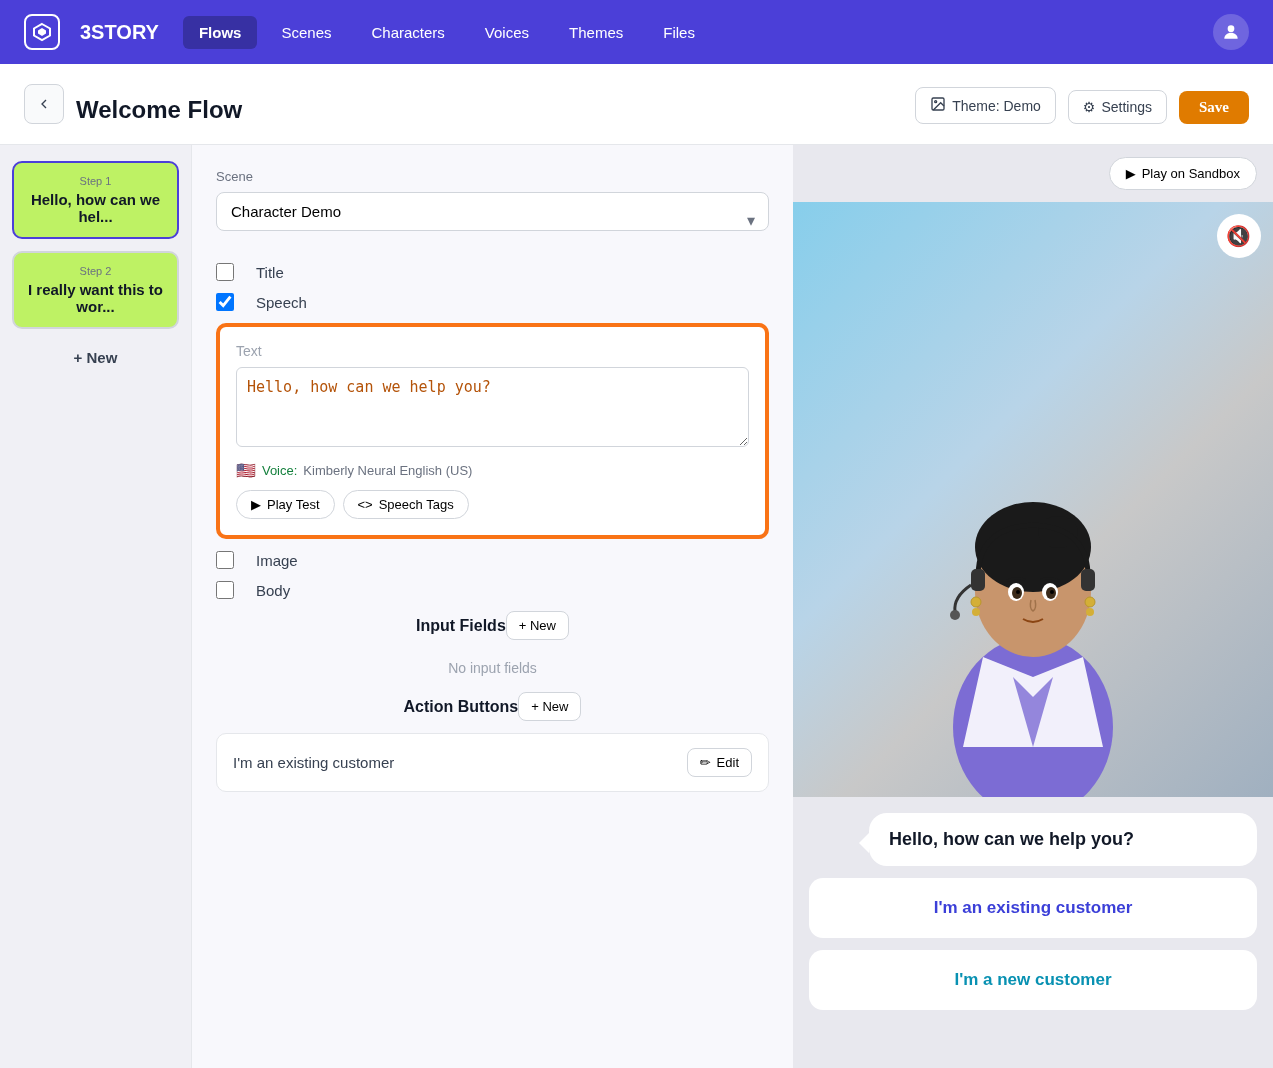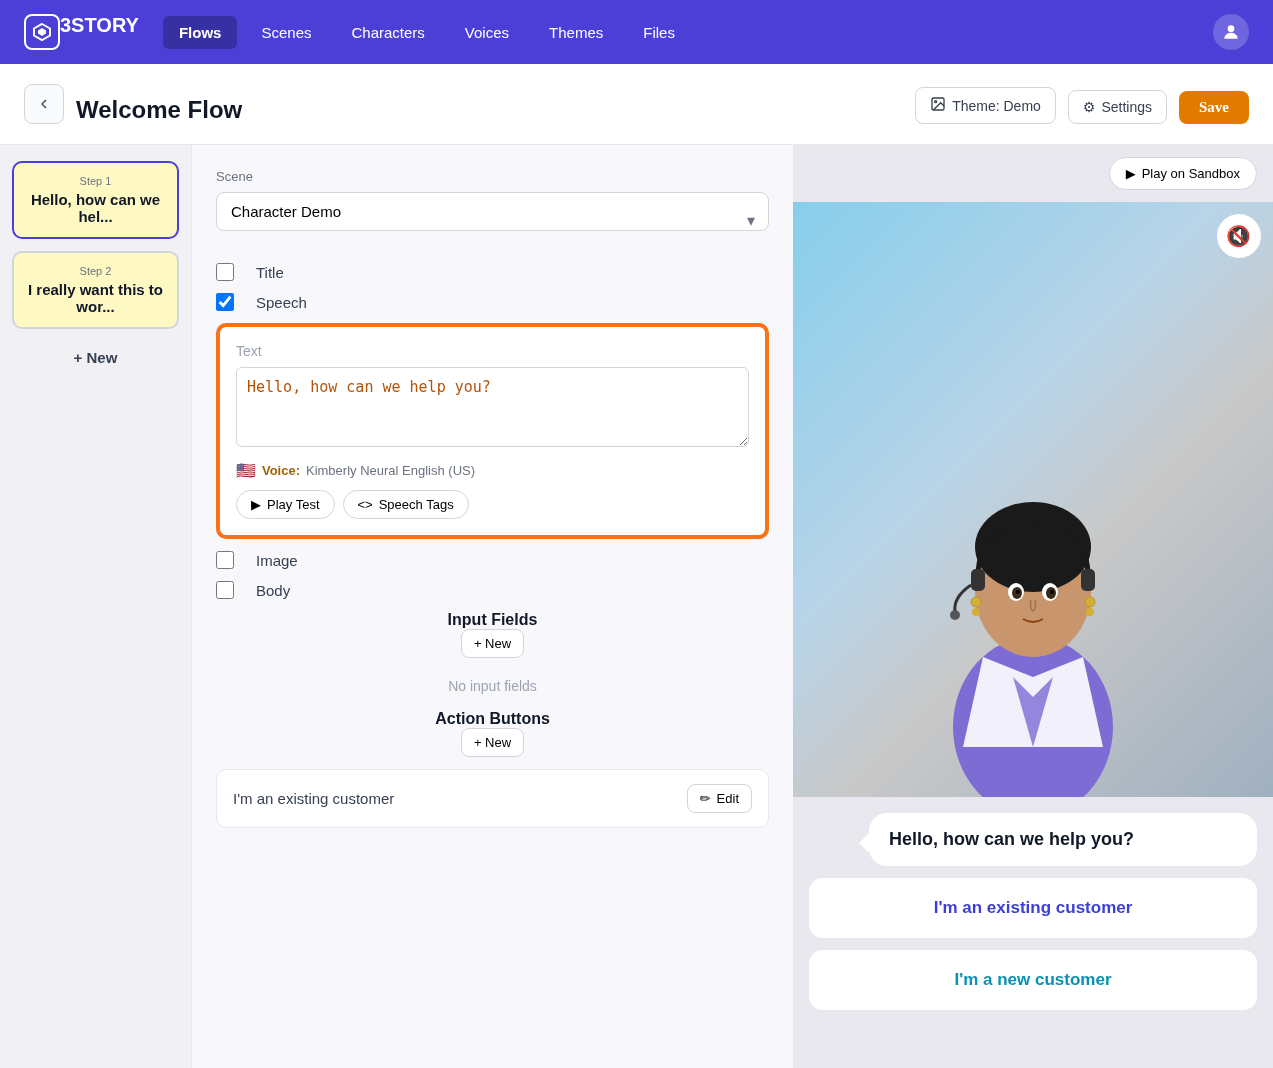--- a/index.html
+++ b/index.html
@@ -9,21 +9,22 @@
     .topnav {
       background: #4B3FD8;
       display: flex;
       align-items: center;
       padding: 0 24px;
       height: 64px;
       gap: 8px;
     }
     .logo-area {
       display: flex;
-      gap: 0;
+      align-items: center;
+      gap: 20px;
       margin-right: 16px;
     }
     .logo-icon {
       width: 36px; height: 36px;
       border: 2px solid white;
       border-radius: 8px;
       display: flex; align-items: center; justify-content: center;
     }
     .logo-text { color: white; font-size: 20px; font-weight: 700; }
     .nav-btn {
@@ -101,21 +102,21 @@
     .left-sidebar {
       width: 192px;
       background: #f0f0f5;
       padding: 16px 12px;
       display: flex;
       flex-direction: column;
       gap: 12px;
       border-right: 1px solid #e5e7eb;
     }
     .step-card {
-      background: #fef9c3;
+      background: #bef264;
       border: 2px solid #d1d5db;
       border-radius: 10px;
       padding: 12px;
       cursor: pointer;
     }
     .step-card.active { border-color: #4B3FD8; }
     .step-label { font-size: 11px; color: #6b7280; text-align: center; margin-bottom: 4px; }
     .step-text { font-size: 15px; font-weight: 700; color: #111827; text-align: center; }
     .new-step-btn {
       background: none; border: none; cursor: pointer;
@@ -178,21 +179,21 @@
       color: #B45309;
       resize: vertical;
       margin-bottom: 10px;
     }
     .voice-row {
       display: flex; align-items: center; gap: 6px;
       font-size: 13px; color: #6b7280;
       margin-bottom: 10px;
     }
     .voice-flag { font-size: 16px; }
-    .voice-key { font-weight: 700; color: #a16207; }
+    .voice-key { font-weight: 400; color: #15803d; }
     .btn-row { display: flex; gap: 8px; }
     .play-test-btn {
       display: flex; align-items: center; gap: 6px;
       border: 1px solid #d1d5db;
       border-radius: 20px;
       padding: 6px 14px;
       background: white;
       cursor: pointer;
       font-size: 13px;
     }
@@ -201,21 +202,20 @@
       border: 1px solid #d1d5db;
       border-radius: 20px;
       padding: 6px 14px;
       background: white;
       cursor: pointer;
       font-size: 13px;
     }
     .section-row {
       display: flex; align-items: center; justify-content: center;
       margin-bottom: 12px;
-      flex-direction: column;
     }
     .section-title { font-size: 16px; font-weight: 600; color: #111827; }
     .add-new-btn {
       border: 1px solid #d1d5db;
       border-radius: 8px;
       padding: 6px 12px;
       background: white;
       cursor: pointer;
       font-size: 13px;
     }

